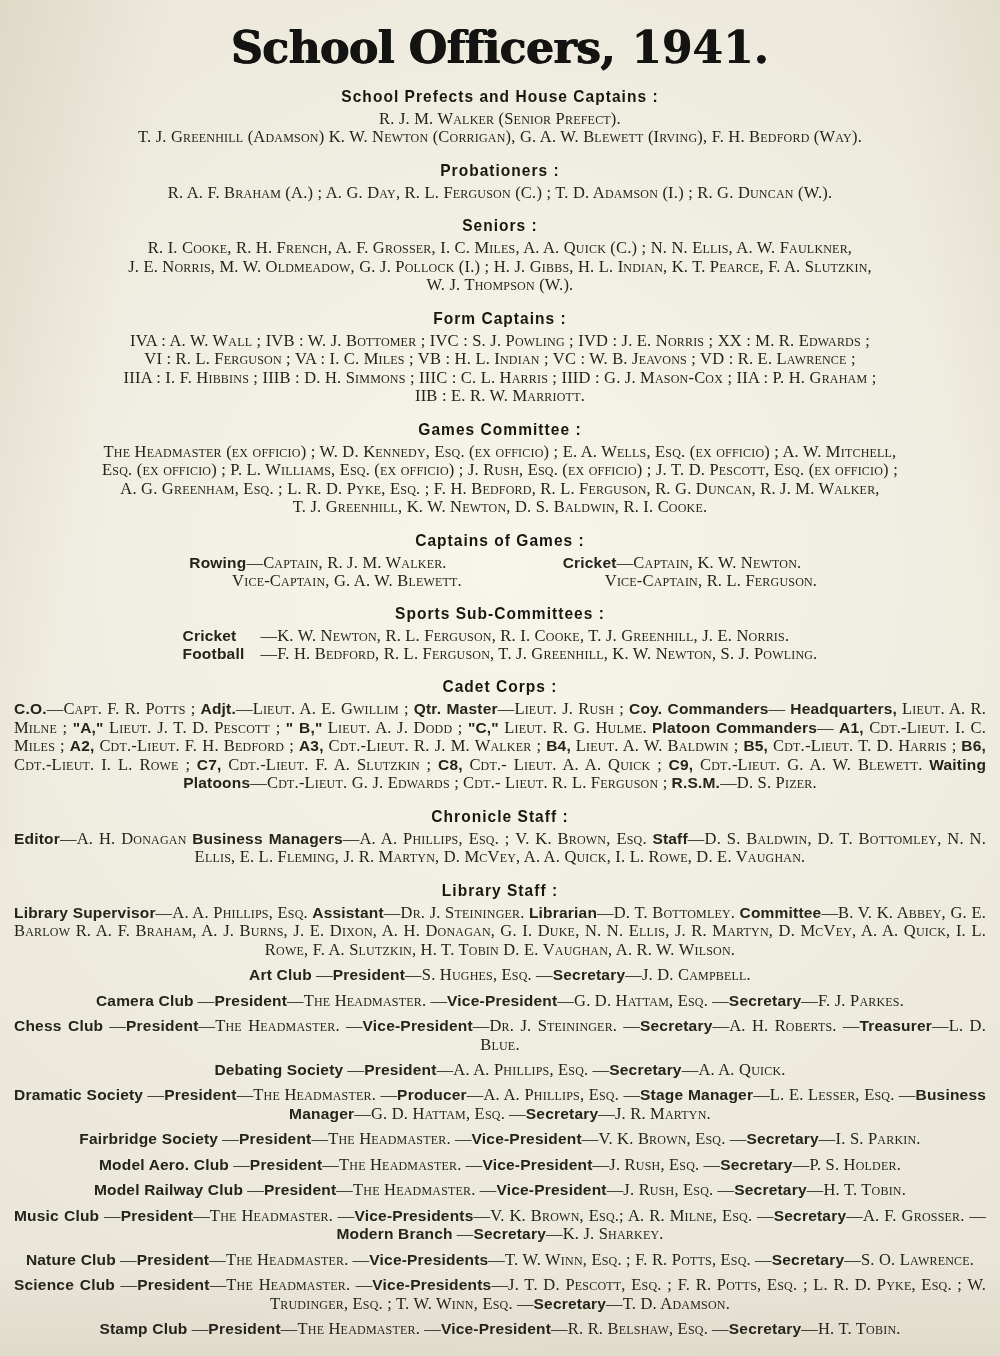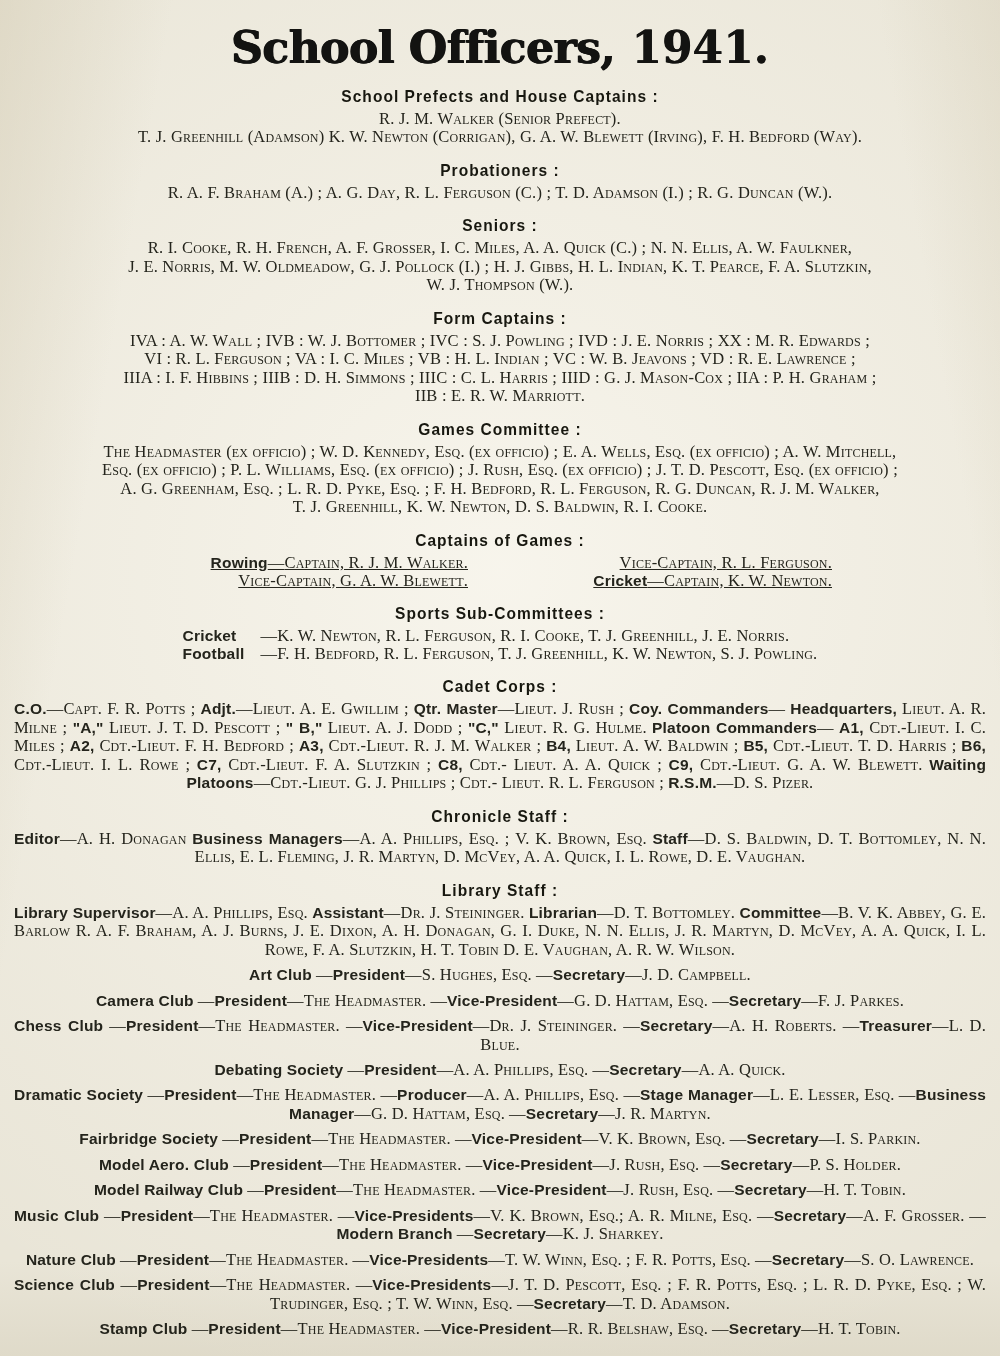--- a/index.html
+++ b/index.html
@@ -85,22 +85,21 @@
   .lb {
     font-family: "Liberation Sans", sans-serif;
     font-weight: 700;
     font-size: 15.5px;
     letter-spacing: 0.2px;
   }
   .two-col {
     display: flex;
     justify-content: center;
     gap: 64px;
-    text-align: right;
-    text-decoration: underline;
+    text-align: center;
   }
   .two-col .colx { min-width: 300px; }
   .label-col {
     display: inline-block;
     width: 78px;
     text-align: left;
   }
   .tight { line-height: 1.1; }
   .club-line { margin-top: 7px; }
 </style>
@@ -155,25 +154,25 @@
     <div class="two-col">
       <div class="colx">
         <div class="tight">
           <span class="lb">Rowing</span><span class="sc">—</span><span class="sc">Captain, R. J. M. Walker.</span>
         </div>
         <div class="tight" style="padding-left:58px;">
           <span class="sc">Vice-Captain, G. A. W. Blewett.</span>
         </div>
       </div>
       <div class="colx">
+        <div class="tight">
+          <span class="lb">Cricket</span><span class="sc">—</span><span class="sc">Captain, K. W. Newton.</span>
+        </div>
         <div class="tight" style="padding-left:58px;">
           <span class="sc">Vice-Captain, R. L. Ferguson.</span>
-        </div>
-        <div class="tight">
-          <span class="lb">Cricket</span><span class="sc">—</span><span class="sc">Captain, K. W. Newton.</span>
         </div>
       </div>
     </div>
   </div>
 
   <h2 class="sec">Sports Sub-Committees :</h2>
   <div class="blk-body">
     <div style="display:inline-block;text-align:left;">
       <div class="tight">
         <span class="lb label-col">Cricket</span><span class="sc">—</span><span class="sc">K. W. Newton, R. L. Ferguson, R. I. Cooke, T. J. Greenhill, J. E. Norris.</span>
@@ -210,21 +209,21 @@
     <span class="lb">B5,</span>
     <span class="sc">Cdt.-Lieut. T. D. Harris ;</span>
     <span class="lb">B6,</span>
     <span class="sc">Cdt.-Lieut. I. L. Rowe ;</span>
     <span class="lb">C7,</span>
     <span class="sc">Cdt.-Lieut. F. A. Slutzkin ;</span>
     <span class="lb">C8,</span>
     <span class="sc">Cdt.- Lieut. A. A. Quick ;</span>
     <span class="lb">C9,</span>
     <span class="sc">Cdt.-Lieut. G. A. W. Blewett.</span>
-    <span class="lb">Waiting Platoons</span><span class="sc">—</span><span class="sc">Cdt.-Lieut. G. J. Phillips ;</span>
+    <span class="lb">Waiting Platoons</span><span class="sc">—</span><span class="sc">Cdt.-Lieut. G. J. Edwards ;</span>
     <span class="sc">Cdt.- Lieut. R. L. Ferguson ;</span>
     <span class="lb">R.S.M.</span><span class="sc">—</span><span class="sc">D. S. Pizer.</span>
   </div>
 
   <h2 class="sec">Chronicle Staff :</h2>
   <div class="blk-body" style="text-align:justify;text-align-last:center;">
     <span class="lb">Editor</span><span class="sc">—</span><span class="sc">A. H. Donagan</span>
     <span class="lb">Business Managers</span><span class="sc">—</span><span class="sc">A. A. Phillips, Esq. ;  V. K. Brown, Esq.</span>
     <span class="lb">Staff</span><span class="sc">—</span><span class="sc">D. S. Baldwin,</span>
     <span class="sc">D. T. Bottomley, N. N. Ellis, E. L. Fleming, J. R. Martyn, D. McVey, A. A. Quick, I. L. Rowe, D. E. Vaughan.</span>

